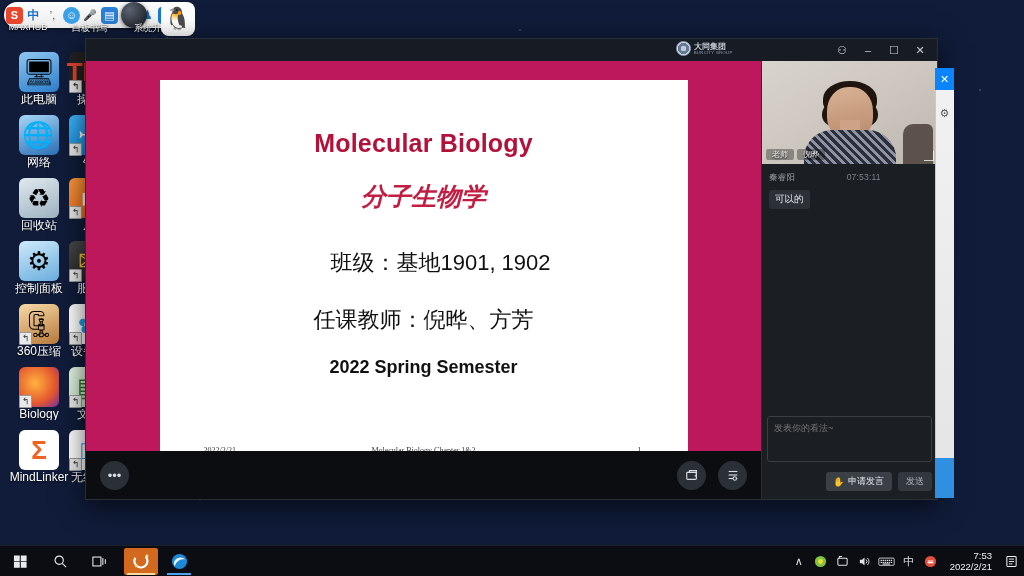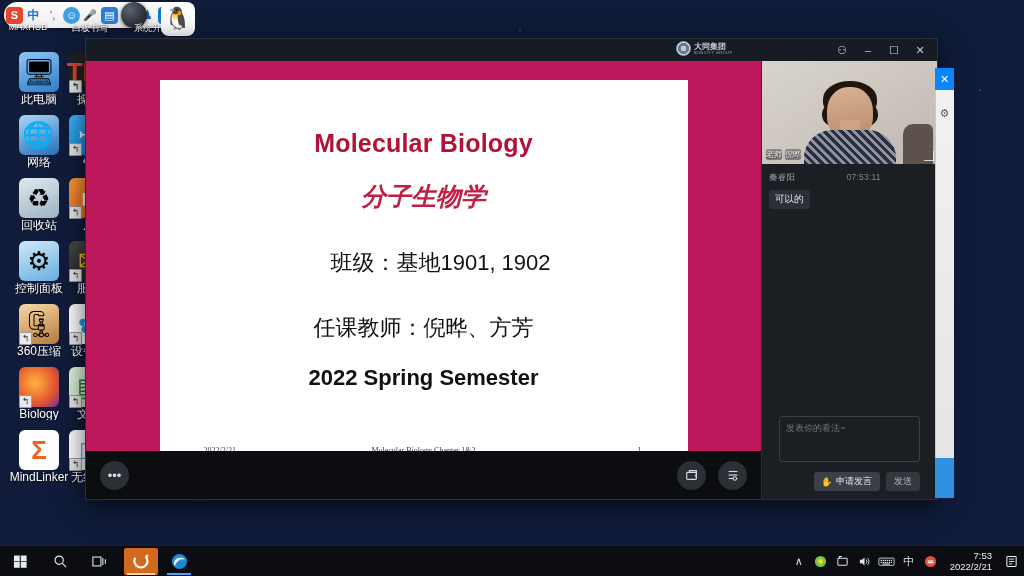--- a/index.html
+++ b/index.html
@@ -132,22 +132,22 @@
     text-align:center; color:#b2113a; font-weight:bold;
     font-size:25px; margin-top:49px; letter-spacing:.2px;
   }
   .s-title-cn{
     text-align:center; color:#c01f43; font-weight:bold;
     font-size:25px; margin-top:22px;font-style:italic;
   }
   .s-line{
     text-align:center; color:#111; font-size:22px; margin-top:35px; font-weight:500;margin-left:34px;
   }
-  .s-line2{ text-align:center; color:#111; font-size:22px; margin-top:35px; }
-  .s-sem{ text-align:center; color:#111; font-size:22px; font-weight:bold; margin-top:22px; }
+  .s-line2{ text-align:center; color:#111; font-size:22px; margin-top:27px; }
+  .s-sem{ text-align:center; color:#111; font-size:18px; font-weight:bold; margin-top:22px; }
   .s-foot{
     position:absolute; left:0; right:0; bottom:17px;
     display:flex; align-items:center;
     font-family:"Liberation Serif","DejaVu Serif",serif;
     font-size:8px; color:#3a3a3a;
   }
   .s-foot .f-date{ width:135px; text-align:left; padding-left:44px; }
   .s-foot .f-mid{ flex:1; text-align:center; }
   .s-foot .f-num{ width:135px; text-align:right; padding-right:46px; }
 
@@ -193,37 +193,37 @@
     background:repeating-linear-gradient(45deg,#2a2f3b 0 3px,#8d93a2 3px 6px);
   }
   .v-neck{position:absolute;left:50%;bottom:30px;transform:translateX(-50%);
     width:20px;height:14px;background:#cda храм;background:#cda286;}
   .v-chair{position:absolute;right:4px;bottom:0;width:30px;height:40px;border-radius:10px 6px 0 0;
     background:#4a4038;opacity:.85;}
   .v-label{
     position:absolute; left:4px; bottom:4px; display:flex; align-items:center; gap:3px;
     font-size:8px; color:#f2f2f2; text-shadow:0 1px 2px #000;
   }
-  .v-label .tag{ background:rgba(0,0,0,.32); padding:0 0; border-radius:2px; }
+  .v-label .tag{ background:rgba(0,0,0,.32); padding:0 6px; border-radius:2px; }
   .v-expand{
     position:absolute; right:3px; bottom:3px; width:10px; height:10px;
     border:1.5px solid rgba(255,255,255,.75); border-top:none; border-left:none;
   }
 
   .chat-msgs{ flex:1; overflow:hidden; padding:8px 7px 4px; }
   .msg{ margin-bottom:12px; }
   .msg-head{ font-size:8.5px; color:#8d949d; margin-bottom:4px; letter-spacing:.2px; }
   .msg-head .who{ color:#9aa1aa; }
   .msg-head .ts{ margin-left:5px; color:#7e858e;padding-left:44px; }
   .bubble{
     display:inline-block; background:#2c3037; color:#e4e7ea;
     font-size:9.5px; padding:3px 6px; border-radius:3px;
   }
 
-  .chat-compose{ padding:6px 17px 8px; }
+  .chat-compose{ padding:6px 5px 8px; }
   .compose-box{
     width:100%; height:46px; background:#1b1e22;
     border:1px solid #3a3f46; border-radius:3px;
     color:#9aa1aa; font-size:9px; padding:5px 6px;
     font-family:"Liberation Sans","DejaVu Sans",sans-serif; resize:none; outline:none;
   }
   .compose-btns{ display:flex; justify-content:flex-end; gap:6px; margin-top:6px; }
   .cbtn{
     font-size:9px; color:#e2e5e9; background:#3b4047;
     padding:3px 8px; border-radius:3px; display:flex; align-items:center; gap:3px;

